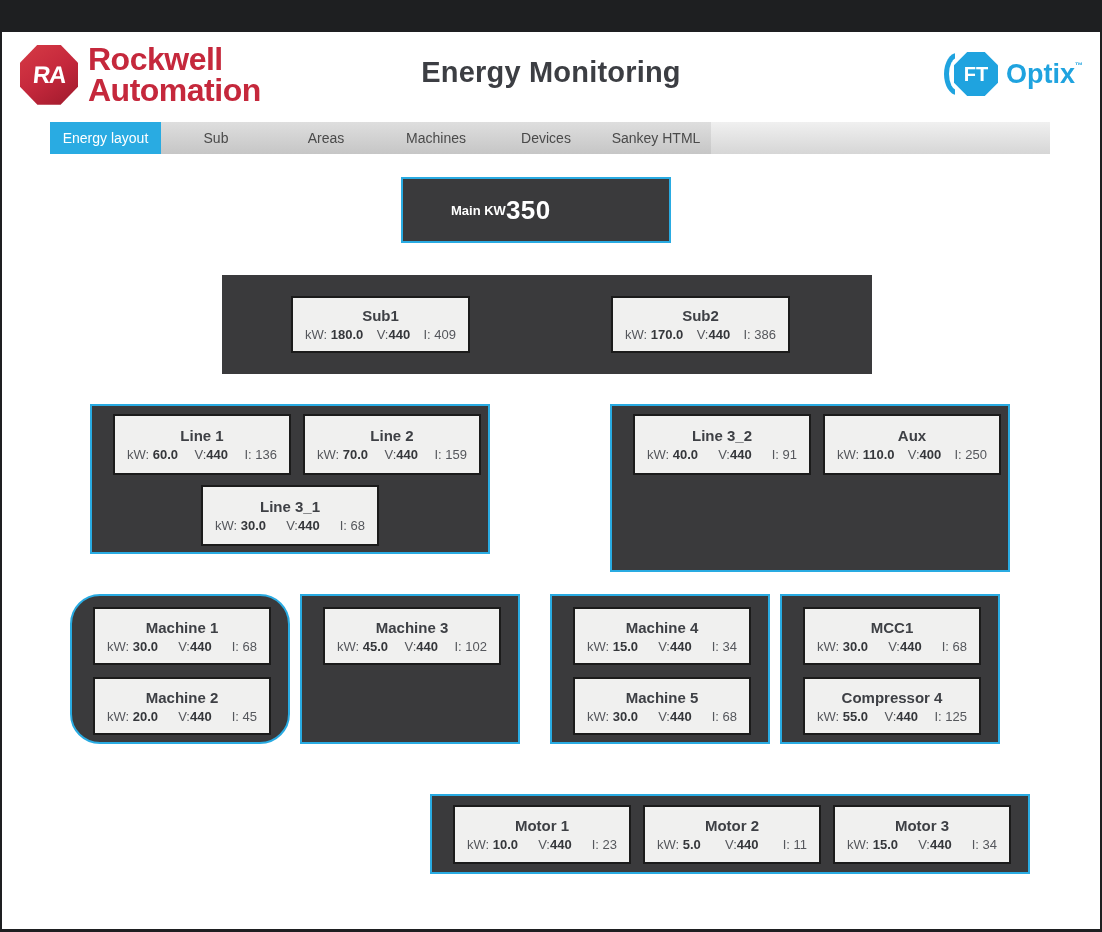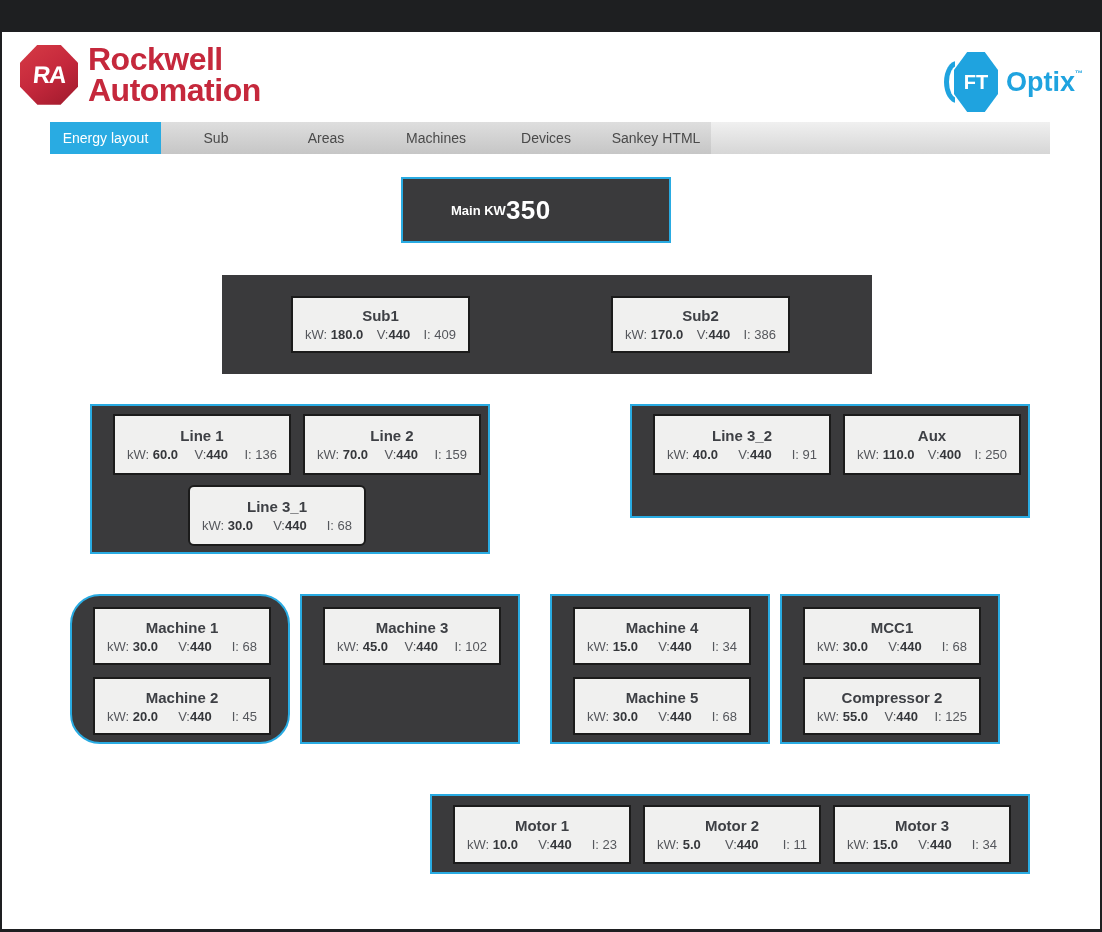--- a/index.html
+++ b/index.html
@@ -31,21 +31,21 @@
   .ra-hex { width:58px; height:60px; display:flex; align-items:center; justify-content:center;
     background:linear-gradient(145deg,#D63B45 0%,#C5283C 50%,#9E1A2C 100%);
     clip-path:polygon(30% 0, 70% 0, 100% 30%, 100% 70%, 70% 100%, 30% 100%, 0 70%, 0 30%); }
   .ra-hex span { color:#fff; font-weight:bold; font-size:24px; letter-spacing:-1px; transform:skewX(-6deg); }
   .rw-name { margin-left:10px; color:#C5283C; font-weight:bold; font-size:32px; line-height:0.96; letter-spacing:-0.5px; }
   .page-title { position:absolute; left:0; top:24px; width:1098px; text-align:center;
     font-size:29px; font-weight:bold; color:#3C3E43; letter-spacing:0.2px; }
   .optix { position:absolute; right:17px; top:20px; display:flex; align-items:center; }
   .optix-arc { width:26px; height:42px; border:5px solid #1FA3DF; border-radius:50%;
     border-right-color:transparent; clip-path:polygon(0 0, 42% 0, 42% 100%, 0 100%); margin-right:-16px; }
-  .ft-oct { position:relative; width:44px; height:60px; display:flex; align-items:center; justify-content:center;
+  .ft-oct { position:relative; width:44px; height:44px; display:flex; align-items:center; justify-content:center;
     background:#1FA3DF; clip-path:polygon(30% 0, 70% 0, 100% 30%, 100% 70%, 70% 100%, 30% 100%, 0 70%, 0 30%); }
   .ft-oct span { color:#fff; font-weight:bold; font-size:20px; }
   .ft-tail { position:absolute; left:54px; top:56px; width:0; height:0;
     border-left:10px solid #1FA3DF; border-bottom:9px solid transparent; }
   .optix-name { margin-left:8px; color:#1FA3DF; font-weight:bold; font-size:27px; }
   .optix-tm { color:#1FA3DF; font-size:8px; vertical-align:top; position:relative; top:2px; }
 
   
   .tabbar { position:absolute; left:48px; top:90px; width:1000px; height:32px; display:flex;
     background:linear-gradient(180deg,#F0F0F0 0%,#D6D6D6 100%); }
@@ -58,21 +58,21 @@
   .main-node { position:absolute; left:399px; top:145px; width:270px; height:66px;
     background:#3A3A3C; border:2px solid #29ABE2; display:flex; align-items:center; }
   .main-node .mlabel { margin-left:48px; color:#FFFFFF; font-size:13px; font-weight:bold; }
   .main-node .mvalue { color:#FFFFFF; font-size:26px; font-weight:bold; letter-spacing:0.5px; }
 
   
   .group { position:absolute; background:#3A3A3C; }
   .group.bordered { border:2px solid #29ABE2; }
   .g-subs        { left:220px; top:243px; width:650px; height:99px; }
   .g-lines-left  { left:88px;  top:372px; width:400px; height:150px; }
-  .g-lines-right { left:628px; top:372px; width:400px; height:114px;padding-left:32px; }
+  .g-lines-right { left:608px; top:372px; width:400px; height:168px;padding-left:32px; }
   .g-mach-a { left:68px;  top:562px; width:220px; height:150px;border-radius:30px; }
   .g-mach-b { left:298px; top:562px; width:220px; height:150px; }
   .g-mach-c { left:548px; top:562px; width:220px; height:150px; }
   .g-mach-d { left:778px; top:562px; width:220px; height:150px; }
   .g-motors { left:428px; top:762px; width:600px; height:80px; }
 
   
   .card { position:absolute; background:#F0F0EF; border:2px solid #1B1B1B;
     display:flex; flex-direction:column; justify-content:center; cursor:default; }
   .card-title { text-align:center; font-size:15px; font-weight:bold; color:#3E4045; margin-bottom:3px; }
@@ -81,21 +81,21 @@
   .val-b { color:#35373B; font-weight:bold; }
   .val-n { color:#55575C; font-weight:normal; }
 
   .g-subs .card { width:179px; height:57px; }
   .g-subs .card:nth-of-type(1) { left:69px; top:21px; }
   .g-subs .card:nth-of-type(2) { left:389px; top:21px; }
 
   .g-lines-left .card, .g-lines-right .card { width:178px; height:61px; }
   .g-lines-left .card:nth-of-type(1) { left:21px; top:8px; }
   .g-lines-left .card:nth-of-type(2) { left:211px; top:8px; }
-  .g-lines-left .card:nth-of-type(3) { left:96px; top:79px;border-radius:6px; }
+  .g-lines-left .card:nth-of-type(3) { left:109px; top:79px; }
   .g-lines-right .card:nth-of-type(1) { left:21px; top:8px; }
   .g-lines-right .card:nth-of-type(2) { left:211px; top:8px; }
 
   .g-mach-a .card, .g-mach-b .card, .g-mach-c .card, .g-mach-d .card { width:178px; height:58px; }
   .g-mach-a .card:nth-of-type(1), .g-mach-b .card:nth-of-type(1),
   .g-mach-c .card:nth-of-type(1), .g-mach-d .card:nth-of-type(1) { left:21px; top:11px; }
   .g-mach-a .card:nth-of-type(2), .g-mach-c .card:nth-of-type(2),
   .g-mach-d .card:nth-of-type(2) { left:21px; top:81px; }
 
   .g-motors .card { width:178px; height:59px; }
@@ -114,20 +114,21 @@
     <div class="rockwell">
       <div class="ra-hex">
         <span>RA</span>
       </div>
       <div class="rw-name">
         <div>Rockwell</div>
         <div>Automation</div>
       </div>
     </div>
 
+    <div class="page-title">Energy Monitoring</div>
 
     <div class="optix">
       <div class="optix-arc"></div>
       <div class="ft-oct">
         <span>FT</span>
         <div class="ft-tail"></div>
       </div>
       <div class="optix-name"><span>Optix</span><span class="optix-tm">™</span></div>
     </div>
 
@@ -256,21 +257,21 @@
     <div class="group bordered g-mach-d">
         <div class="card">
     <div class="card-title">MCC1</div>
     <div class="card-row">
       <span><span class="lbl f-kw">kW:</span> <span class="val-b v-kw">30.0</span></span>
       <span><span class="lbl f-v">V:</span><span class="val-b v-v">440</span></span>
       <span><span class="lbl f-i">I:</span> <span class="val-n v-i">68</span></span>
     </div>
   </div>
         <div class="card">
-    <div class="card-title">Compressor 2</div>
+    <div class="card-title">Compressor 4</div>
     <div class="card-row">
       <span><span class="lbl f-kw">kW:</span> <span class="val-b v-kw">55.0</span></span>
       <span><span class="lbl f-v">V:</span><span class="val-b v-v">440</span></span>
       <span><span class="lbl f-i">I:</span> <span class="val-n v-i">125</span></span>
     </div>
   </div>
       </div>
     <div class="group bordered g-motors">
         <div class="card">
     <div class="card-title">Motor 1</div>

